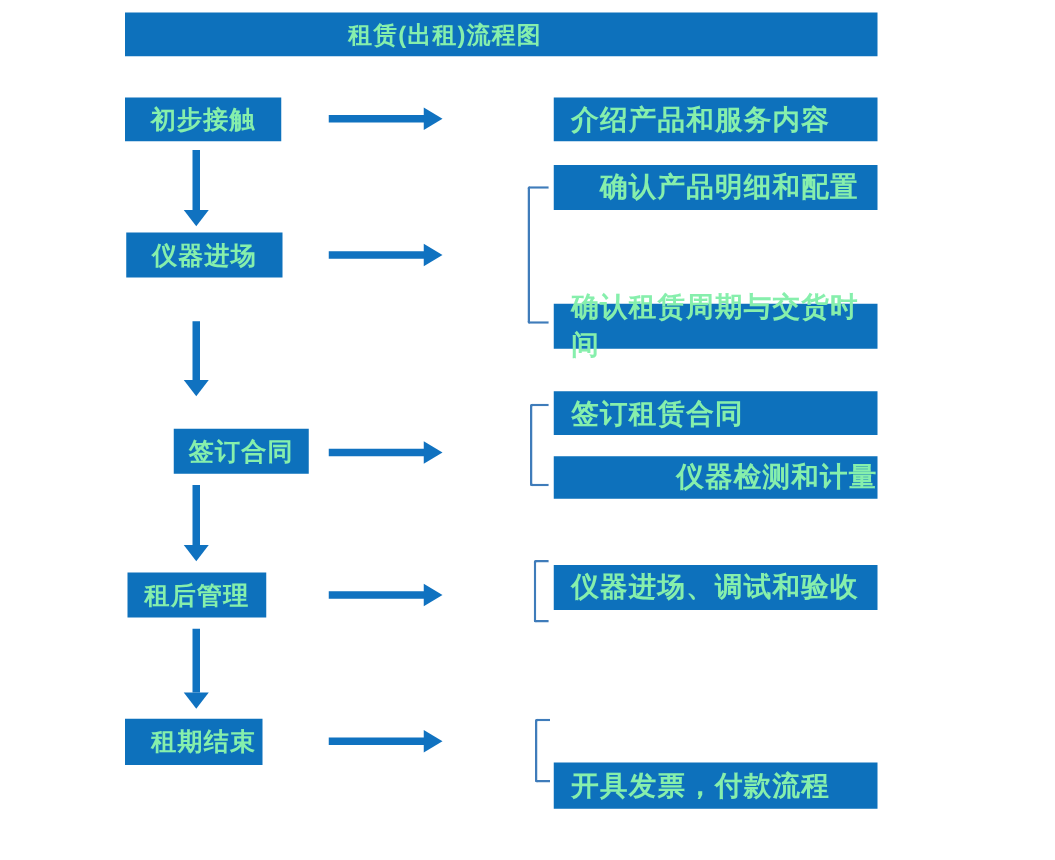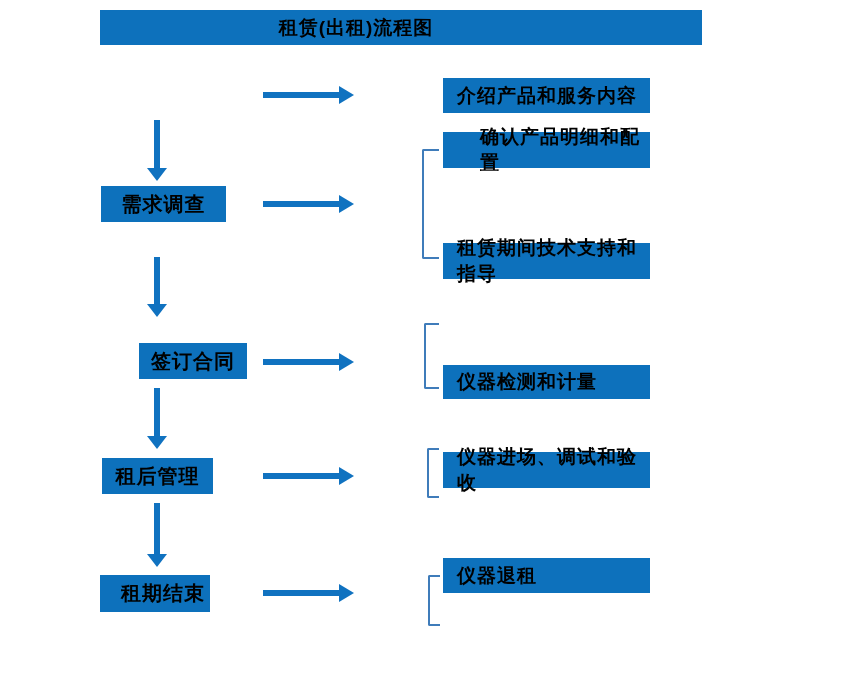--- a/index.html
+++ b/index.html
@@ -6,43 +6,43 @@
   #stage{
     position:relative;
     width:844px;height:688px;
     background:#ffffff;
     font-family:"Liberation Sans","DejaVu Sans",sans-serif;
     overflow:hidden;
   }
   .box{
     position:absolute;
     background:#0d71bc;
-    color:#000000;
+    color:#86efac;
     font-weight:bold;
     display:flex;
     align-items:center;
     box-sizing:border-box;
   }
   .title-bar{
     left:100px;top:10px;width:602px;height:35px;
     justify-content:center;
     font-size:19px;
     letter-spacing:1px;
   }
   .title-bar span{transform:translateX(-45px);}
   .step{
     justify-content:center;
     font-size:20px;
     letter-spacing:1px;
   }
   .detail{
-    left:443px;width:207px;height:36px;
+    left:443px;width:259px;height:36px;
     justify-content:flex-start;
     padding-left:14px;
-    font-size:19px;
+    font-size:22px;
     letter-spacing:1px;
   }
   
   .harrow{position:absolute;left:263px;width:91px;height:18px;}
   .harrow .shaft{position:absolute;left:0;top:6px;width:77px;height:6px;background:#1072c0;}
   .harrow .head{
     position:absolute;right:0;top:0;width:0;height:0;
     border-left:15px solid #1072c0;
     border-top:9px solid transparent;
     border-bottom:9px solid transparent;
@@ -68,22 +68,25 @@
 </style>
 </head>
 <body>
 
 <div id="stage">
 
   <div class="box title-bar">
     <span>租赁(出租)流程图</span>
   </div>
 
+  <div class="box step" style="left:100px;top:78px;width:125px;height:35px;">
+    <span>初步接触</span>
+  </div>
   <div class="box step" style="left:101px;top:186px;width:125px;height:36px;">
-    <span>需求调查</span>
+    <span>仪器进场</span>
   </div>
   <div class="box step" style="left:103px;top:343px;width:108px;height:36px;margin-left:36px;">
     <span>签订合同</span>
   </div>
   <div class="box step" style="left:102px;top:458px;width:111px;height:36px;">
     <span>租后管理</span>
   </div>
   <div class="box step" style="left:100px;top:575px;width:110px;height:37px;padding-left:16px;">
     <span>租期结束</span>
   </div>
@@ -131,25 +134,28 @@
   <div class="bracket" style="left:427px;top:448px;width:12px;height:50px;"></div>
   <div class="bracket" style="left:428px;top:575px;width:12px;height:51px;"></div>
 
   <div class="box detail" style="top:78px;height:35px;">
     <span>介绍产品和服务内容</span>
   </div>
   <div class="box detail" style="top:132px;padding-left:37px;">
     <span>确认产品明细和配置</span>
   </div>
   <div class="box detail" style="top:243px;">
-    <span>租赁期间技术支持和指导</span>
+    <span>确认租赁周期与交货时间</span>
   </div>
-  <div class="box detail" style="top:365px;height:34px;">
+  <div class="box detail" style="top:313px;height:35px;">
+    <span>签订租赁合同</span>
+  </div>
+  <div class="box detail" style="top:365px;height:34px;justify-content:flex-end;">
     <span>仪器检测和计量</span>
   </div>
   <div class="box detail" style="top:424px;margin-top:28px;">
     <span>仪器进场、调试和验收</span>
   </div>
-  <div class="box detail" style="top:558px;height:35px;">
-    <span>仪器退租</span>
+  <div class="box detail" style="top:610px;height:37px;">
+    <span>开具发票，付款流程</span>
   </div>
 
 </div>
 
 </body></html>

